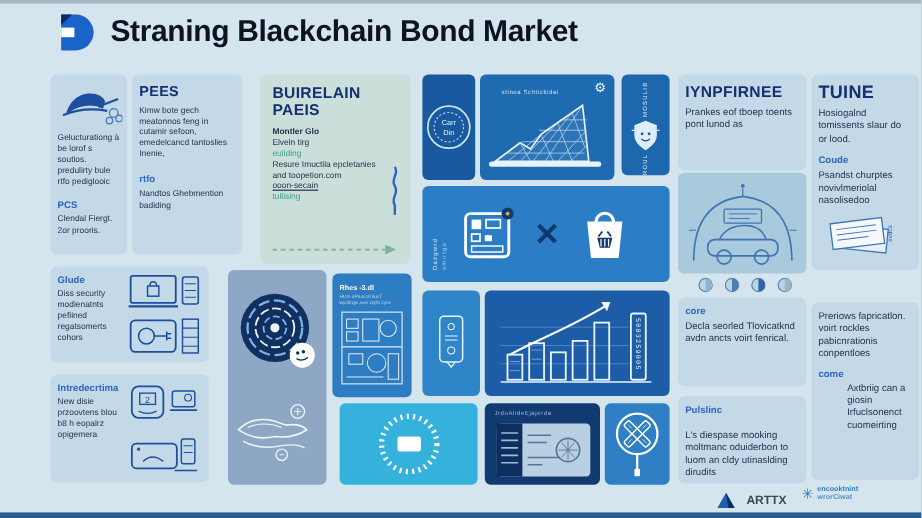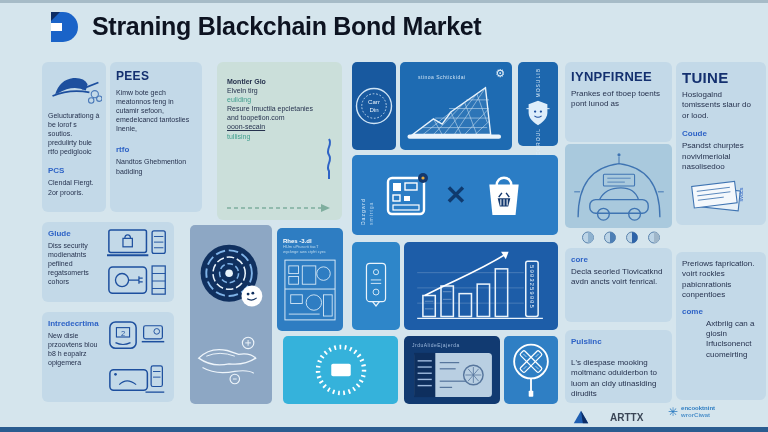--- a/index.html
+++ b/index.html
@@ -55,20 +55,21 @@
   </div>
 
   <div class="panel" style="left:110px;top:62px;width:92px;height:150px;">
     <div class="h-big" style="font-size:12px;">PEES</div>
     <div class="body-txt" style="margin-top:5px;">Kimw bote gech meatonnos feng in cutamir sefoon, emedelcancd tantoslies Inenie,</div>
     <div class="h-sub" style="margin-top:12px;">rtfo</div>
     <div class="body-txt">Nandtos Ghebmention badiding</div>
   </div>
 
   <div class="panel greenish" style="left:217px;top:62px;width:125px;height:158px;padding:9px 10px;">
+    <div class="h-big" style="font-size:13px;width:80px;line-height:1.1;">BUIRELAIN PAEIS</div>
     <div class="body-txt" style="margin-top:6px;font-weight:700;">Montler Glo</div>
     <div class="body-txt">Elveln tirg</div>
     <div class="body-txt teal">euliding</div>
     <div class="body-txt" style="width:88px;">Resure Imuctila epcletanies and toopetion.com</div>
     <div class="body-txt" style="text-decoration:underline;">ooon-secain</div>
     <div class="body-txt teal">tullising</div>
     <div class="abs" style="right:8px;top:75px;">
       <svg width="10" height="44" viewBox="0 0 10 44">
         <path d="M5 2 C9 8 1 12 5 18 C9 24 1 28 5 34 L5 42" stroke="#2e63c6" stroke-width="2" fill="none"></path>
       </svg>
@@ -421,21 +422,21 @@
       </svg>
     </div>
   </div>
 
   <div class="panel" style="left:676px;top:252px;width:90px;height:148px;">
     <div class="body-txt" style="font-size:8px;">Preriows fapricatlon. voirt rockles pabicnrationis conpentloes</div>
     <div class="h-sub">come</div>
     <div class="body-txt" style="font-size:8px;margin-left:24px;">Axtbriig can a giosin Irfuclsonenct cuomeirting</div>
   </div>
 
-  <div class="abs" style="left:572px;top:408px;display:flex;align-items:center;gap:20px;">
+  <div class="abs" style="left:596px;top:408px;display:flex;align-items:center;gap:8px;">
     <svg width="18" height="18" viewBox="0 0 20 18">
       <path d="M2 16 L10 2 L18 16 Z" fill="#1f5fb2"></path>
       <path d="M10 2 L18 16 L12 16 Z" fill="#0d2d66"></path>
     </svg>
     <span class="footer-logo-txt">ARTTX</span>
   </div>
   <div class="abs" style="left:668px;top:405px;display:flex;align-items:flex-start;gap:3px;">
     <span style="color:#2e7dc2;font-size:12px;">✳</span>
     <span class="footer-logo2-txt">
       <span style="display:block;">encooktnint</span>

